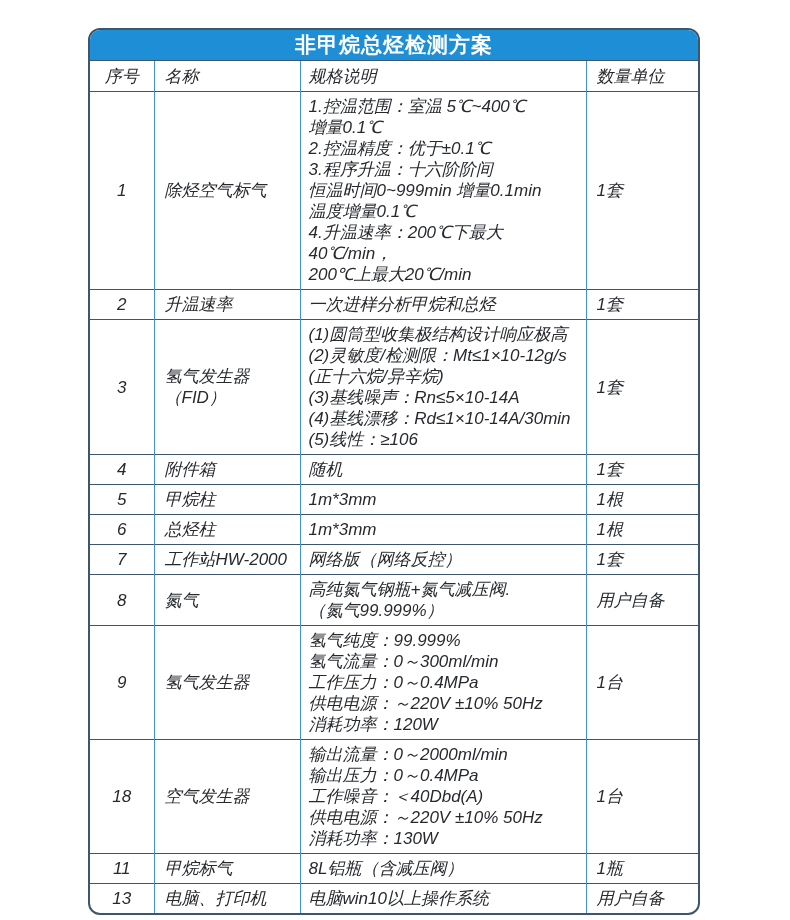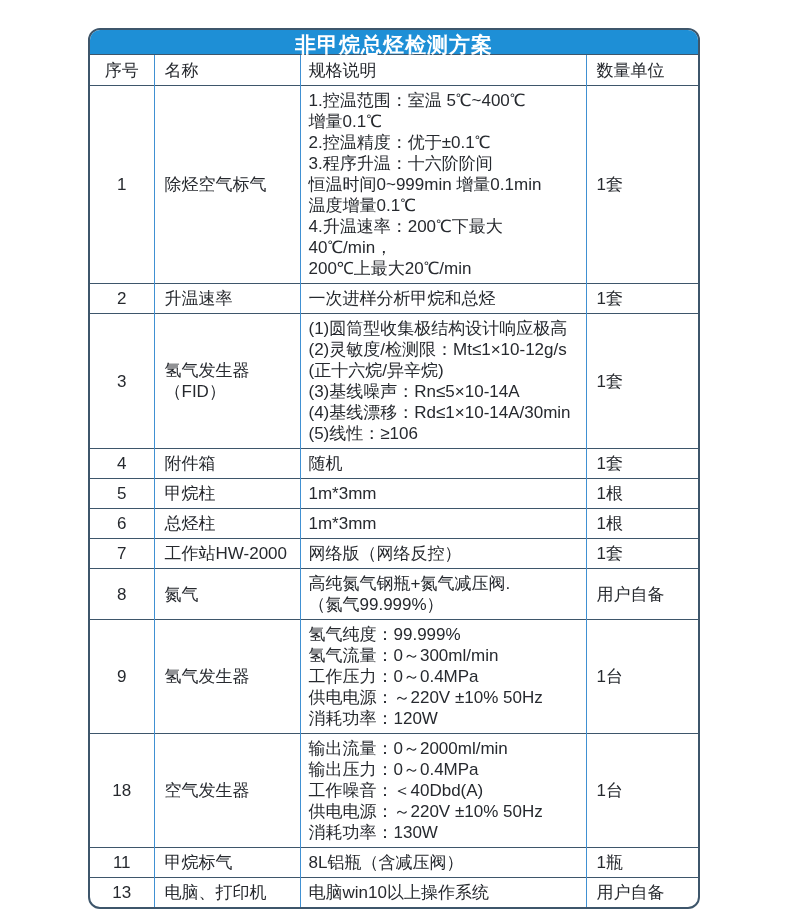--- a/index.html
+++ b/index.html
@@ -27,41 +27,42 @@
     border-radius: 12px;
     overflow: hidden;
     background: #ffffff;
   }
   .title-bar {
     background: #1e8fd6;
     color: #ffffff;
     font-weight: bold;
     font-size: 21px;
     text-align: center;
-    height: 24px;
+    height: 30px;
     line-height: 30px;
     letter-spacing: 1px;
   }
   table.spec-table {
     width: 100%;
     border-collapse: collapse;
     table-layout: fixed;
     color: #26292e;
     font-size: 17px;
   }
   .spec-table th,
   .spec-table td {
     border-top: 1px solid #3e566b;
     border-left: 1px solid #4090d2;
     padding: 4px 8px;
     line-height: 21px;
     vertical-align: middle;
     font-weight: normal;
     text-align: left;
     overflow: hidden;
+    font-style: italic;
   }
   .spec-table th:first-child,
   .spec-table td:first-child {
     border-left: none;
   }
   .spec-table thead th {
     height: 22px;
   }
   .c-no { text-align: center !important; }
   .c-name { padding-left: 10px !important; }

